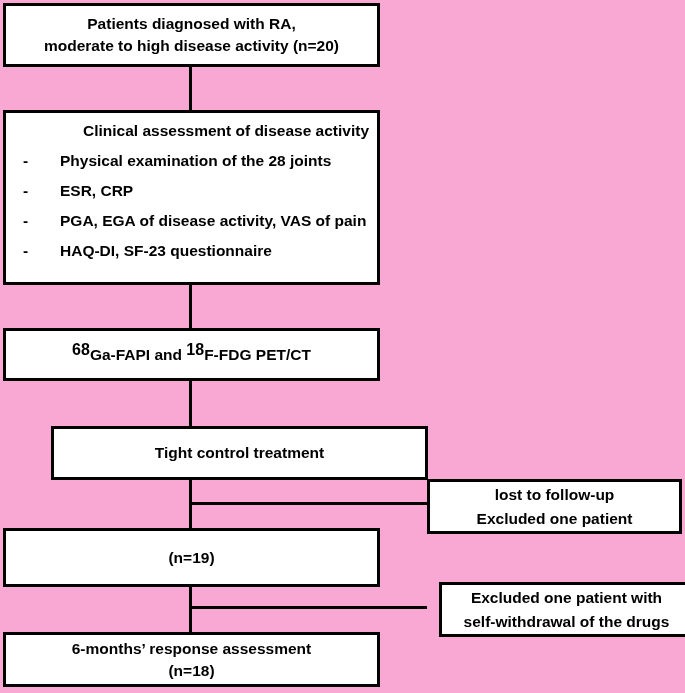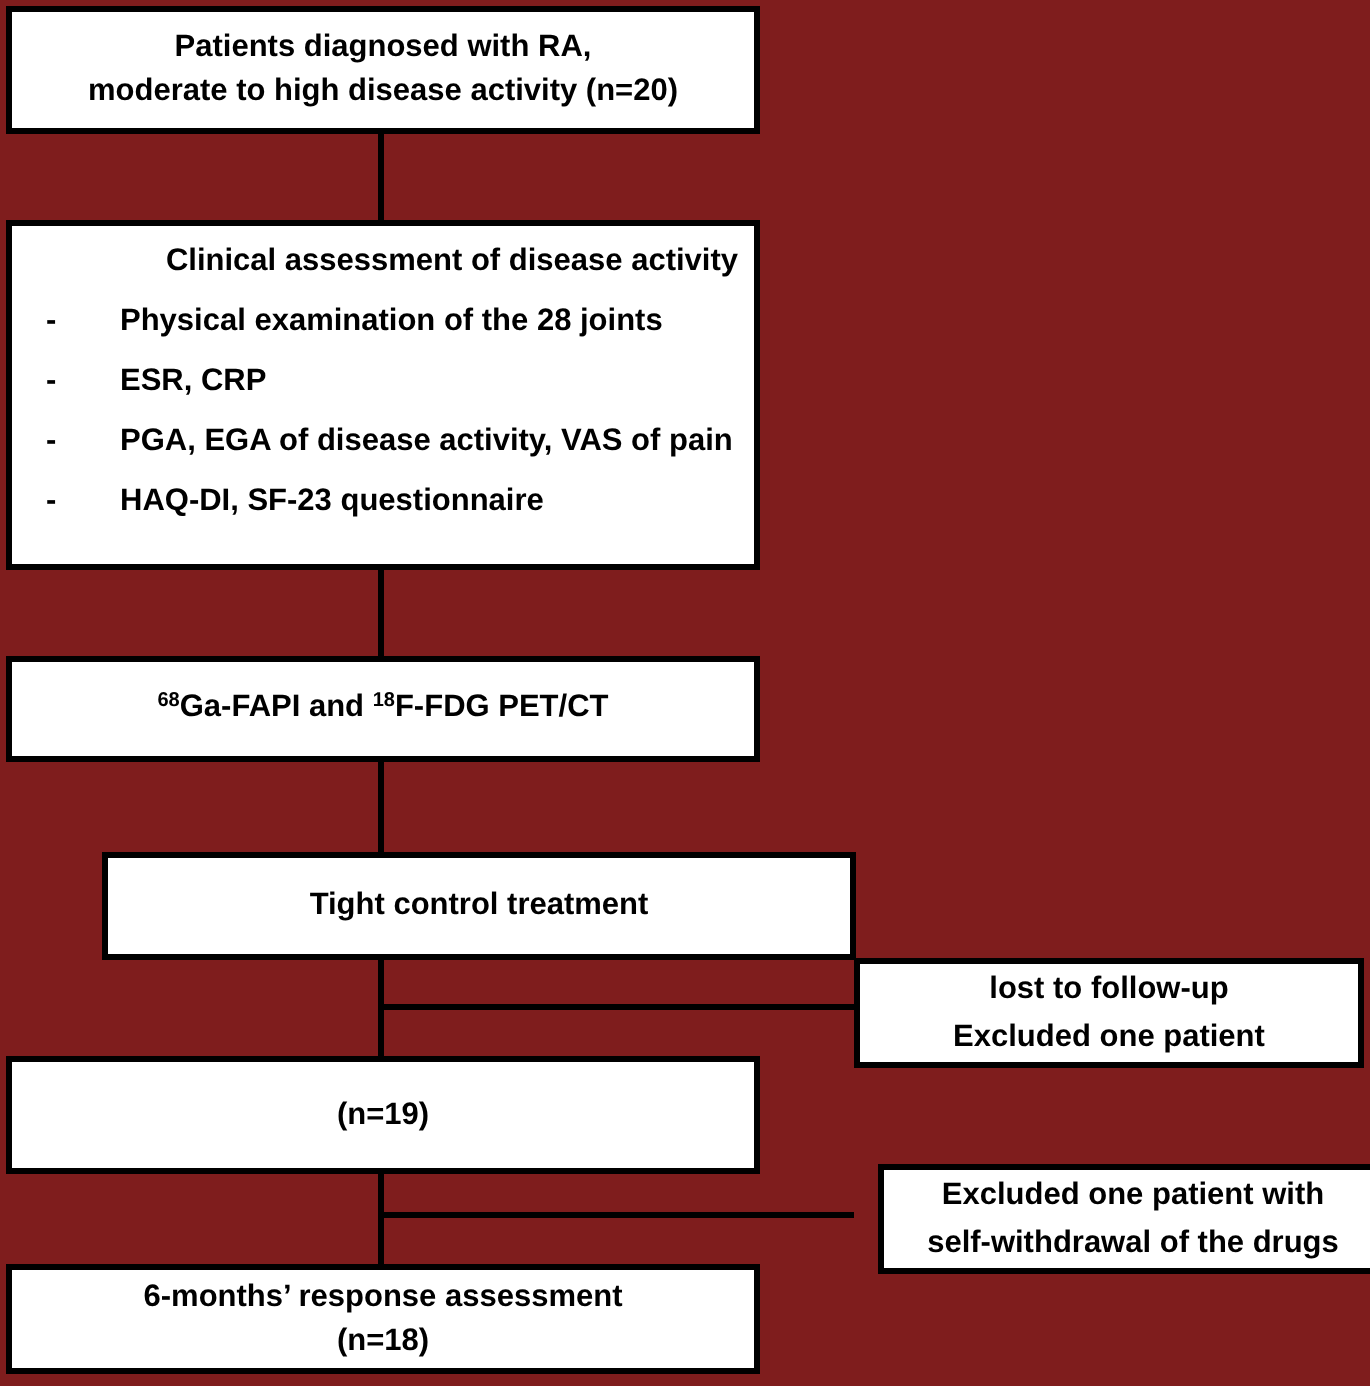--- a/index.html
+++ b/index.html
@@ -4,21 +4,21 @@
 <style>
   html, body {
     margin: 0;
     padding: 0;
     background: #ffffff;
   }
   .canvas {
     position: relative;
     width: 685px;
     height: 693px;
-    background: #7f1d1d;
+    background: #f9a8d4;
     font-family: "Liberation Sans", sans-serif;
     font-weight: bold;
     color: #000000;
     overflow: hidden;
   }
   .box {
     position: absolute;
     background: #ffffff;
     border: 3px solid #000000;
     box-sizing: border-box;
@@ -58,21 +58,21 @@
   }
   .bullet-dash {
     width: 37px;
     flex-shrink: 0;
   }
   .bullet-text {
     flex: 1;
   }
 
   .sup {
-    font-size: 10px;
+    font-size: 16px;
     position: relative;
     top: -5px;
     letter-spacing: 0;
   }
 
   .connector {
     position: absolute;
     background: #000000;
   }
   .v-line { width: 3px; left: 189px; }

